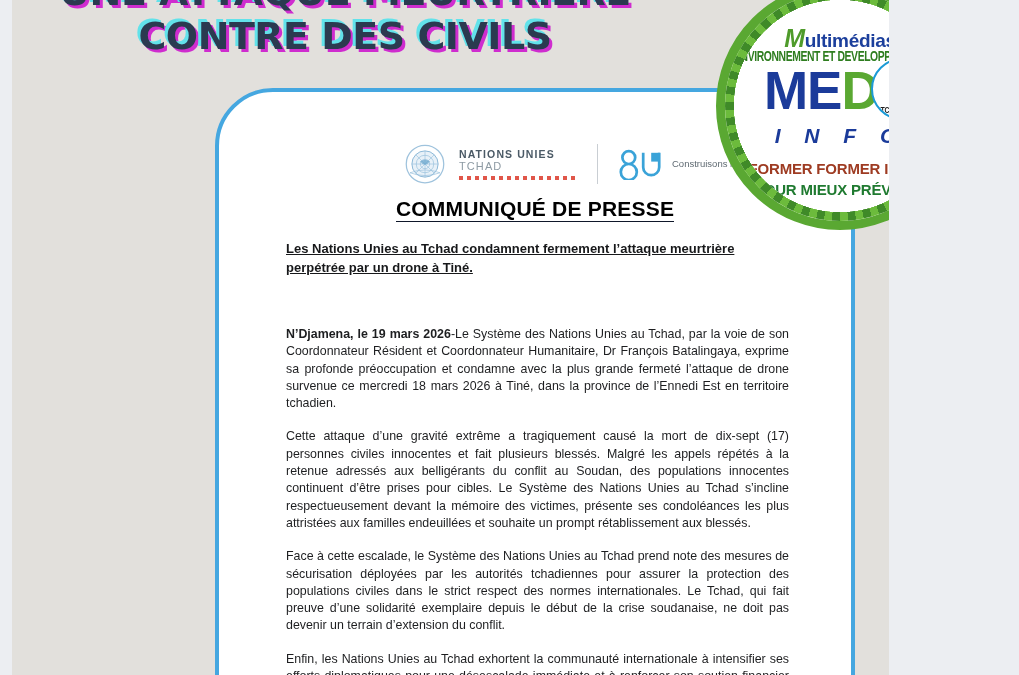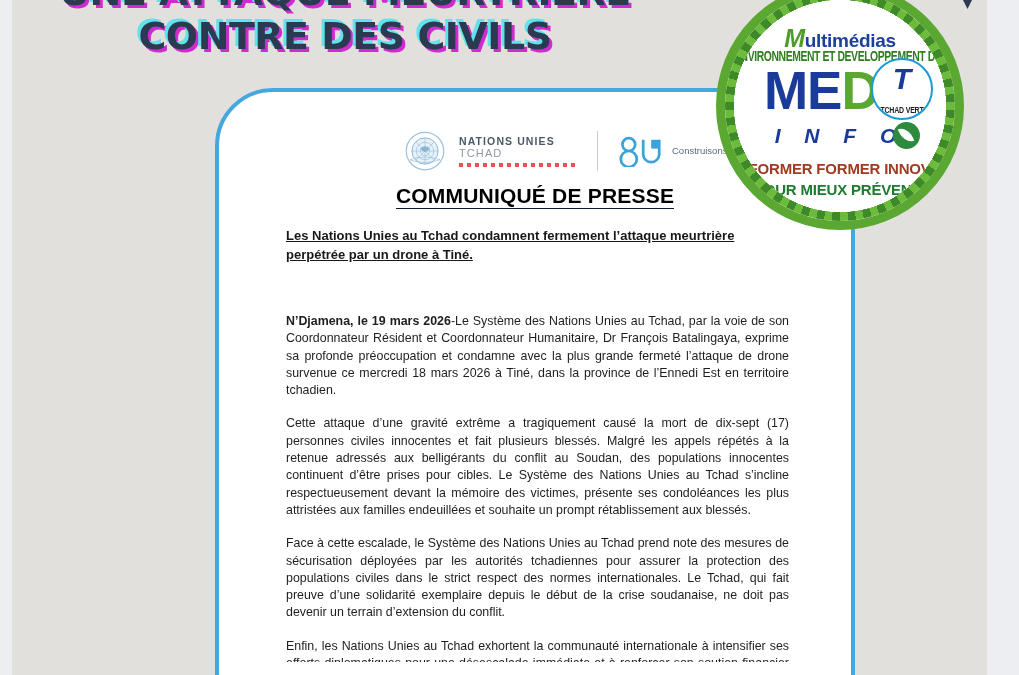--- a/index.html
+++ b/index.html
@@ -9,21 +9,21 @@
   body {
     width: 1019px;
     height: 675px;
     overflow: hidden;
     background: #eceef2;
     font-family: "Liberation Sans", sans-serif;
   }
 
   #stage {
     position: relative;
-    width: 1019px;
+    width: 889px;
     height: 675px;
     overflow: hidden;
     background: #eceef2;
   }
 
   
   .canvas-bg {
     position: absolute;
     left: 12px;
     top: 0;
@@ -63,21 +63,21 @@
     background: #ffffff;
     border: 4px solid #45a7e0;
     border-top-left-radius: 58px;
     border-top-right-radius: 0px;
     box-sizing: border-box;
   }
 
   .sheet-inner {
     position: absolute;
     left: 219px;
-    top: 79px;
+    top: 92px;
     width: 632px;
     height: 583px;
     overflow: hidden;
   }
 
   
   .logo-strip {
     position: absolute;
     left: 186px;
     top: 52px;

